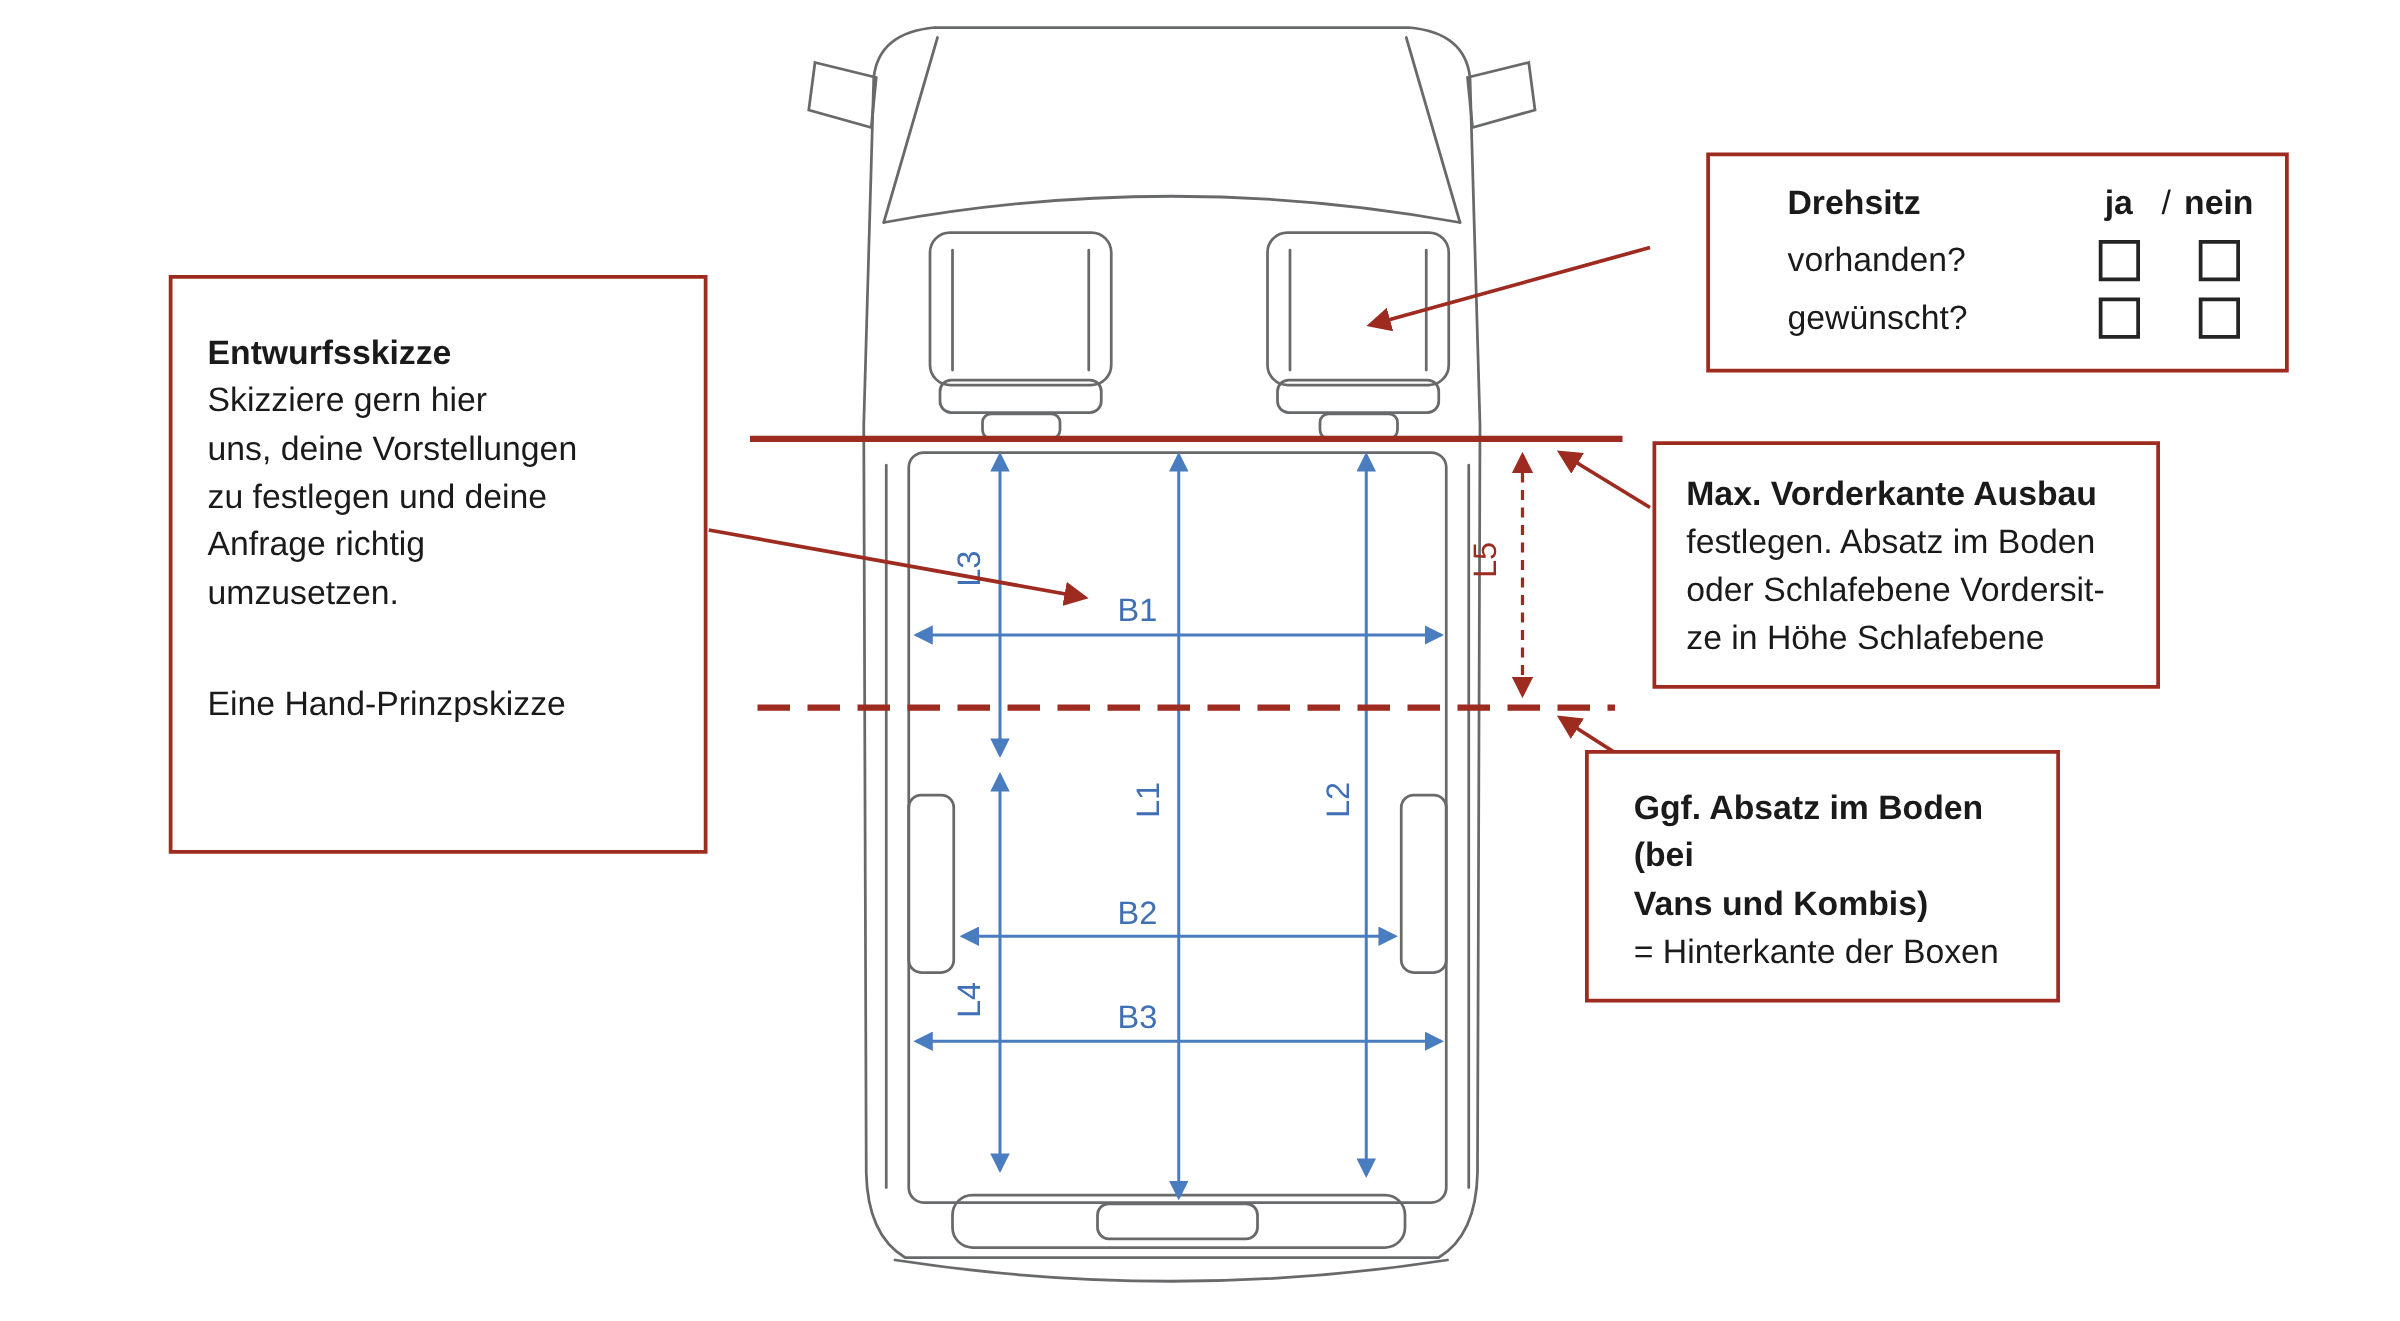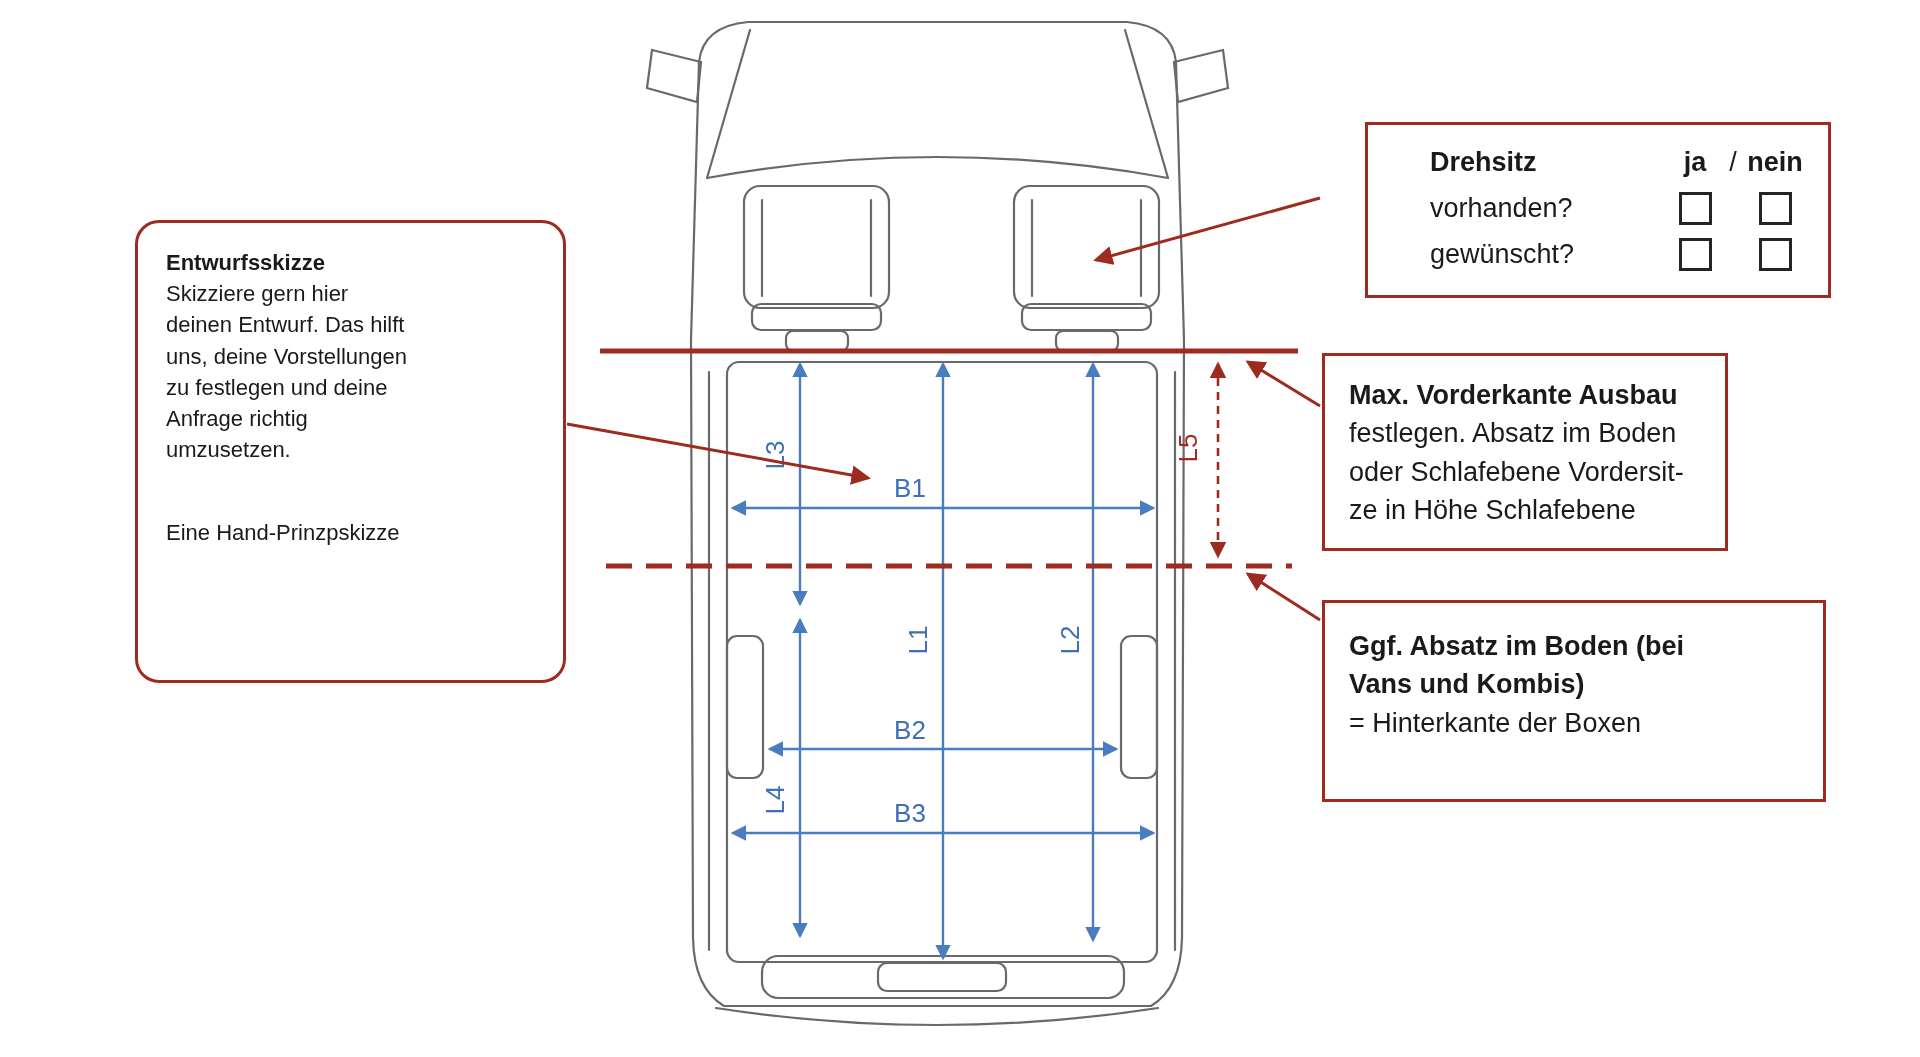--- a/index.html
+++ b/index.html
@@ -5,39 +5,39 @@
   html,body{margin:0;padding:0;background:#ffffff;}
   .canvas{
     position:relative;width:1920px;height:1057px;background:#ffffff;
     overflow:hidden;font-family:"Liberation Sans",sans-serif;color:#1a1a1a;
   }
   .diagram-svg{position:absolute;left:0;top:0;}
   .redbox{
     position:absolute;background:#ffffff;border:3px solid #9e2b20;
     box-sizing:border-box;color:#1a1a1a;
   }
-  .box-entwurf{left:135px;top:220px;width:431px;height:463px;padding:24px 28px;font-size:22px;line-height:1.42;border-radius:24px;}
+  .box-entwurf{left:135px;top:220px;width:431px;height:463px;padding:40px 28px;font-size:27px;line-height:1.42;}
   .box-entwurf .title{font-weight:bold;}
   .box-entwurf .para2{margin-top:51px;}
   .line{display:block;}
 
   .box-drehsitz{left:1322px;top:122px;width:466px;height:176px;padding:14px 20px 10px 20px;font-size:27px;margin-left:43px;}
   .dz-grid{display:grid;grid-template-columns:1fr 58px 18px 66px;align-items:center;height:46px;}
   .dz-label{padding-left:42px;}
   .dz-bold{font-weight:bold;}
   .dz-center{text-align:center;}
   .checkbox{
     width:27px;height:27px;border:3px solid #242424;background:#fff;
     margin:0 auto;display:block;cursor:pointer;
   }
 
   .box-vorderkante{left:1322px;top:353px;width:406px;height:198px;padding:20px 24px;font-size:27px;line-height:1.42;}
   .box-vorderkante .bold{font-weight:bold;}
 
-  .box-absatz{left:1322px;top:600px;width:504px;height:202px;padding:24px 24px;font-size:27px;line-height:1.42;}
+  .box-absatz{left:1268px;top:600px;width:380px;height:202px;padding:24px 36px;font-size:27px;line-height:1.42;}
   .box-absatz .bold{font-weight:bold;}
 
   text{font-family:"Liberation Sans",sans-serif;}
   .mlabel{fill:#3f6fb5;font-size:26px;}
   .mlabel-red{fill:#9e2b20;font-size:26px;}
 </style>
 </head>
 <body>
 
 <div class="canvas">
@@ -120,21 +120,20 @@
       <line x1="1320" y1="198" x2="1096" y2="260" marker-end="url(#arrR)"></line>
       <line x1="1320" y1="406" x2="1248" y2="362" marker-end="url(#arrR)"></line>
       <line x1="1320" y1="620" x2="1248" y2="574" marker-end="url(#arrR)"></line>
     </g>
   </svg>
 
   <div class="redbox box-entwurf">
     <span class="title">Entwurfsskizze</span>
     <div class="para1">
       <span class="line">Skizziere gern hier</span>
-      <span class="line">deinen Entwurf. Das hilft</span>
       <span class="line">uns, deine Vorstellungen</span>
       <span class="line">zu festlegen und deine</span>
       <span class="line">Anfrage richtig</span>
       <span class="line">umzusetzen.</span>
     </div>
     <div class="para2">
       <span class="line">Eine Hand-Prinzpskizze</span>
     </div>
   </div>
 

